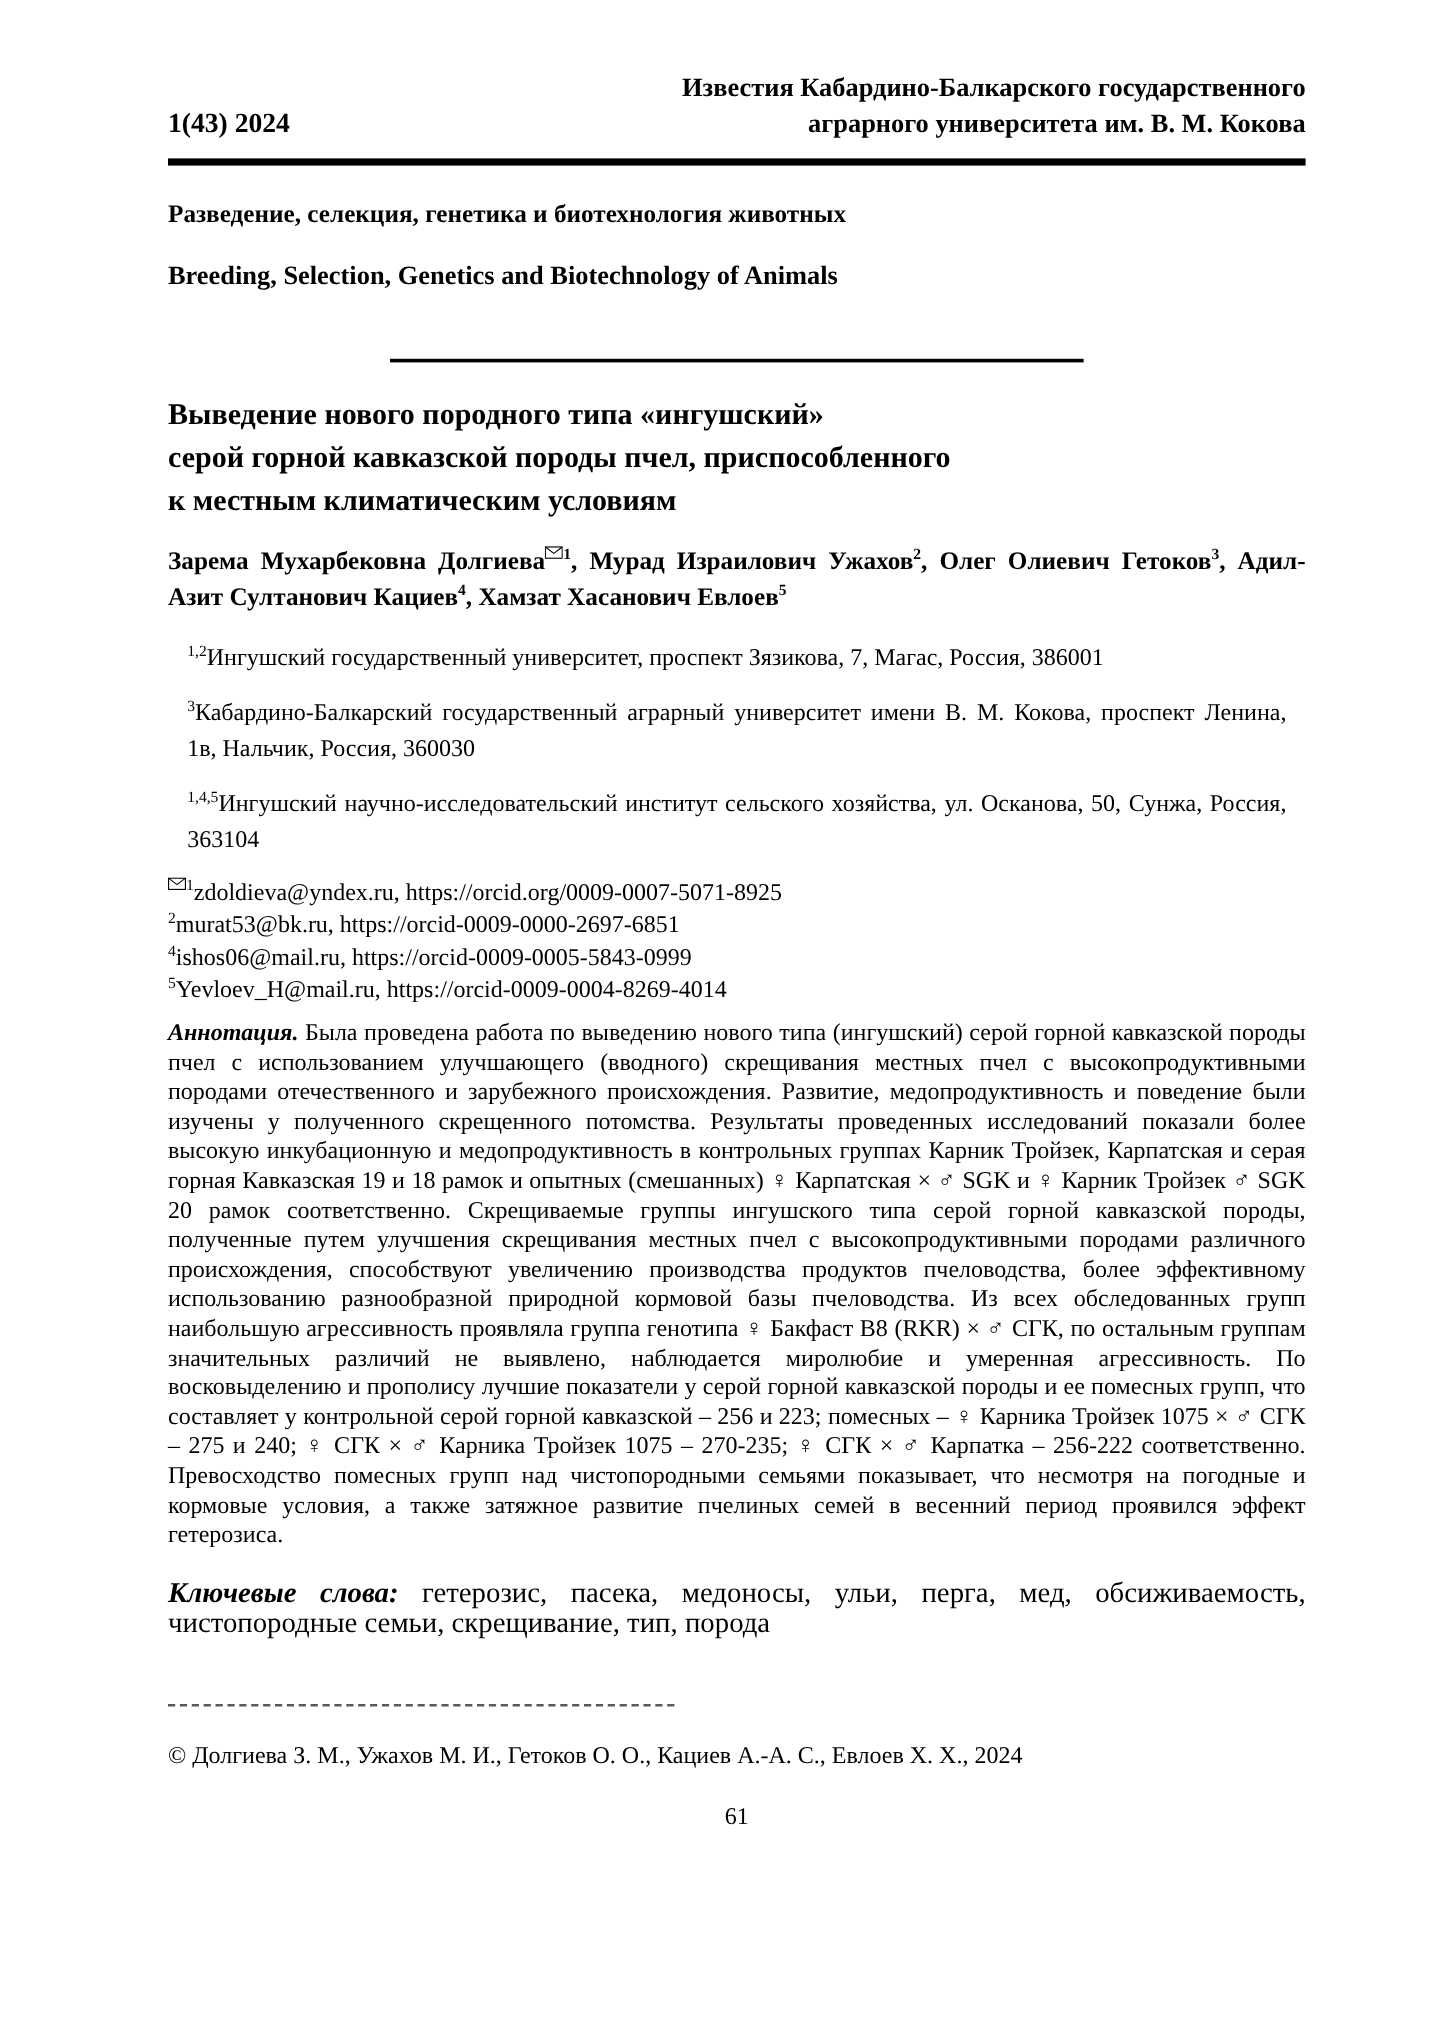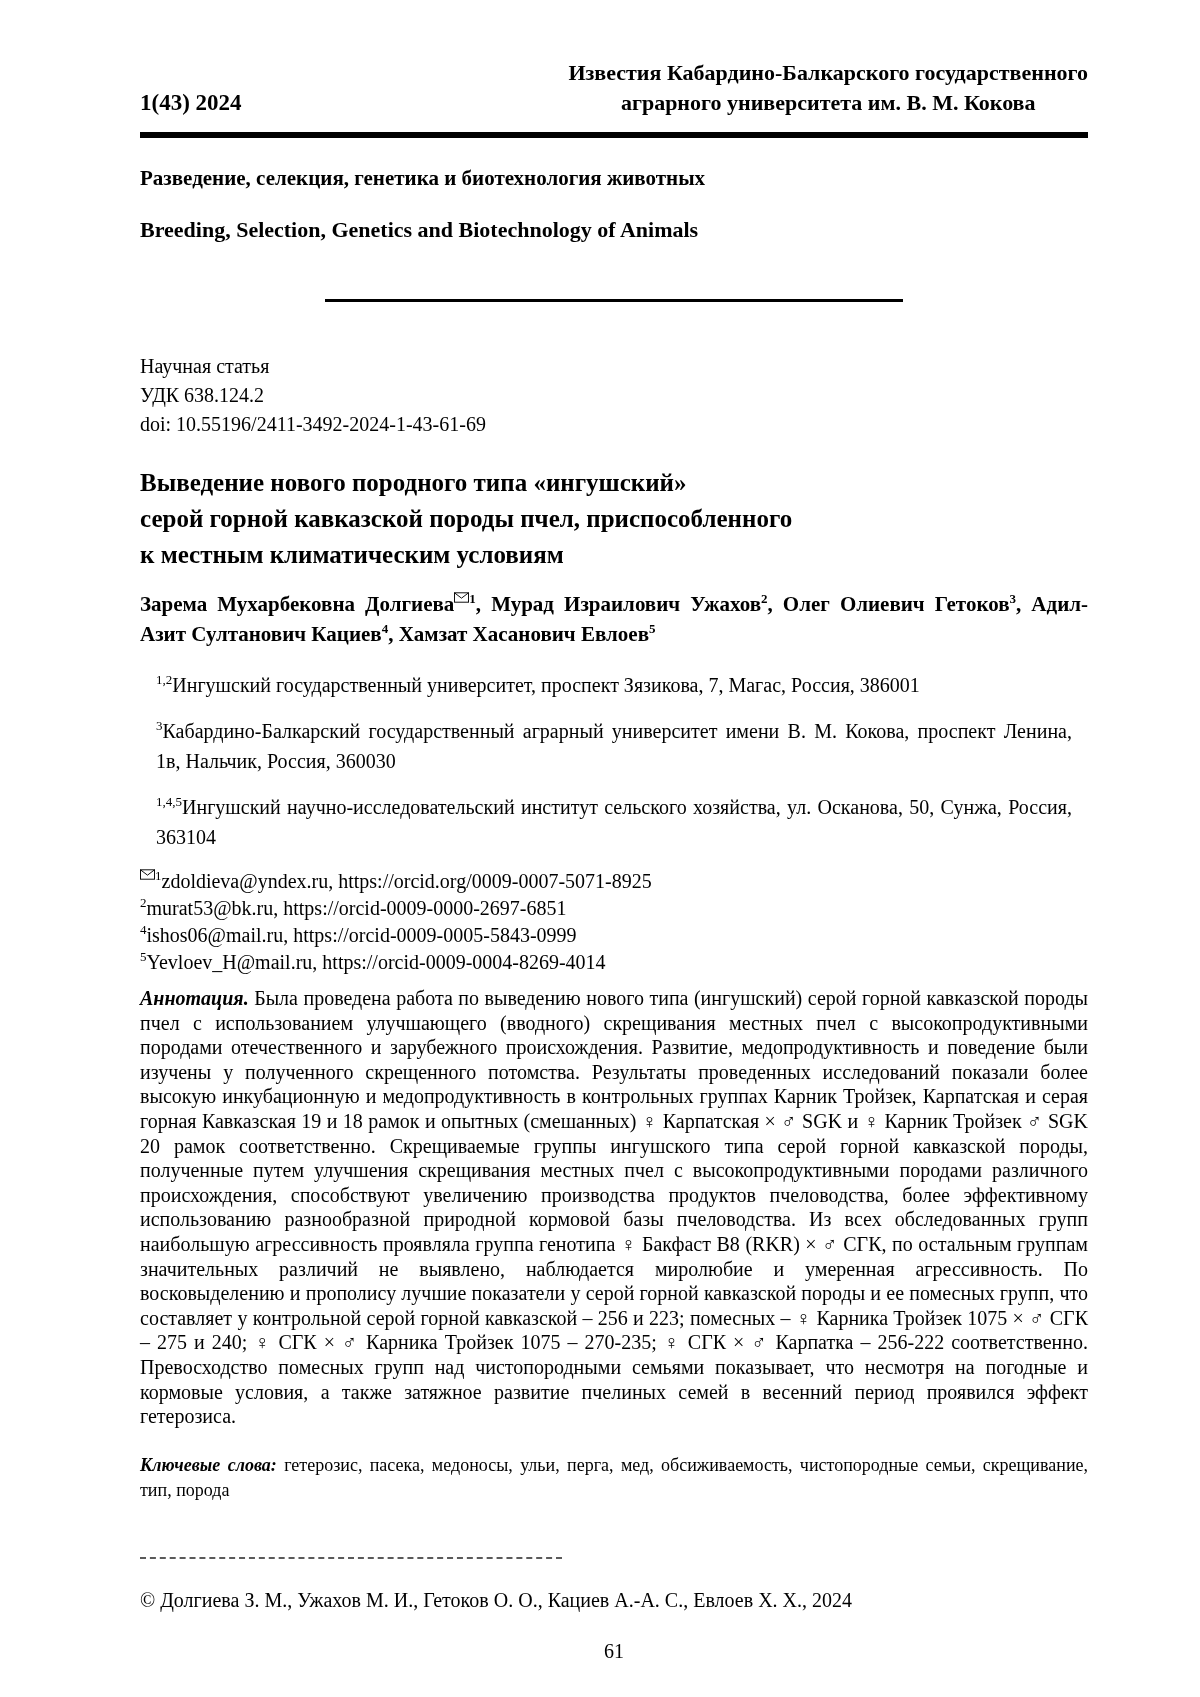--- a/index.html
+++ b/index.html
@@ -18,21 +18,21 @@
     padding: 58px 112px 0 140px; 
   }
   
   .header-row {
     display: flex;
     justify-content: space-between;
     align-items: flex-end;
     font-weight: bold;
   }
   .issue { font-size: 23px; line-height: 30px; white-space: nowrap; }
-  .journal-title { text-align: center; font-size: 22px; line-height: 30px; }
+  .journal-title { text-align: right; font-size: 22px; line-height: 30px; }
   .rule-thick {
     margin-top: 14px;
     height: 0;
     border: 0;
     border-top: 6px solid #000;
   }
   
   .section-ru { margin-top: 28px; text-align: left; font-weight: bold; font-size: 21px; }
   .section-en { margin-top: 26px; text-align: left; font-weight: bold; font-size: 22px; }
   .rule-center {
@@ -76,21 +76,21 @@
   
   .abstract {
     margin-top: 10px;
     font-size: 20px;
     line-height: 24.6px;
     text-align: justify;
   }
   .bolditalic { font-weight: bold; font-style: italic; }
   .keywords {
     margin-top: 24px;
-    font-size: 18px;
+    font-size: 24px;
     line-height: 25px;
     text-align: justify;
     font-family: Liberation Serif, serif;
   }
   
   .rule-footnote {
     margin-top: 54px;
     width: 422px;
     height: 0;
     border: 0;
@@ -113,25 +113,20 @@
       </div>
     </div>
 
     <div class="rule-thick"></div>
 
     <div class="section-ru">Разведение, селекция, генетика и биотехнология животных</div>
     <div class="section-en">Breeding, Selection, Genetics and Biotechnology of Animals</div>
 
     <div class="rule-center"></div>
 
-    <div class="meta">
-      <div>Научная статья</div>
-      <div>УДК 638.124.2</div>
-      <div>doi: 10.55196/2411-3492-2024-1-43-61-69</div>
-    </div>
 
     <div class="article-title">
       <div>Выведение нового породного типа «ингушский»</div>
       <div>серой горной кавказской породы пчел, приспособленного</div>
       <div>к местным климатическим условиям</div>
     </div>
 
     <p class="authors"><span>Зарема Мухарбековна Долгиева</span><sup class="marker"><svg class="envelope" viewBox="0 0 16 11" xmlns="http://www.w3.org/2000/svg">
             <rect x="0.5" y="0.5" width="15" height="10" fill="none" stroke="#000" stroke-width="1"></rect>
             <path d="M0.5 0.5 L8 6.2 L15.5 0.5" fill="none" stroke="#000" stroke-width="1"></path>

